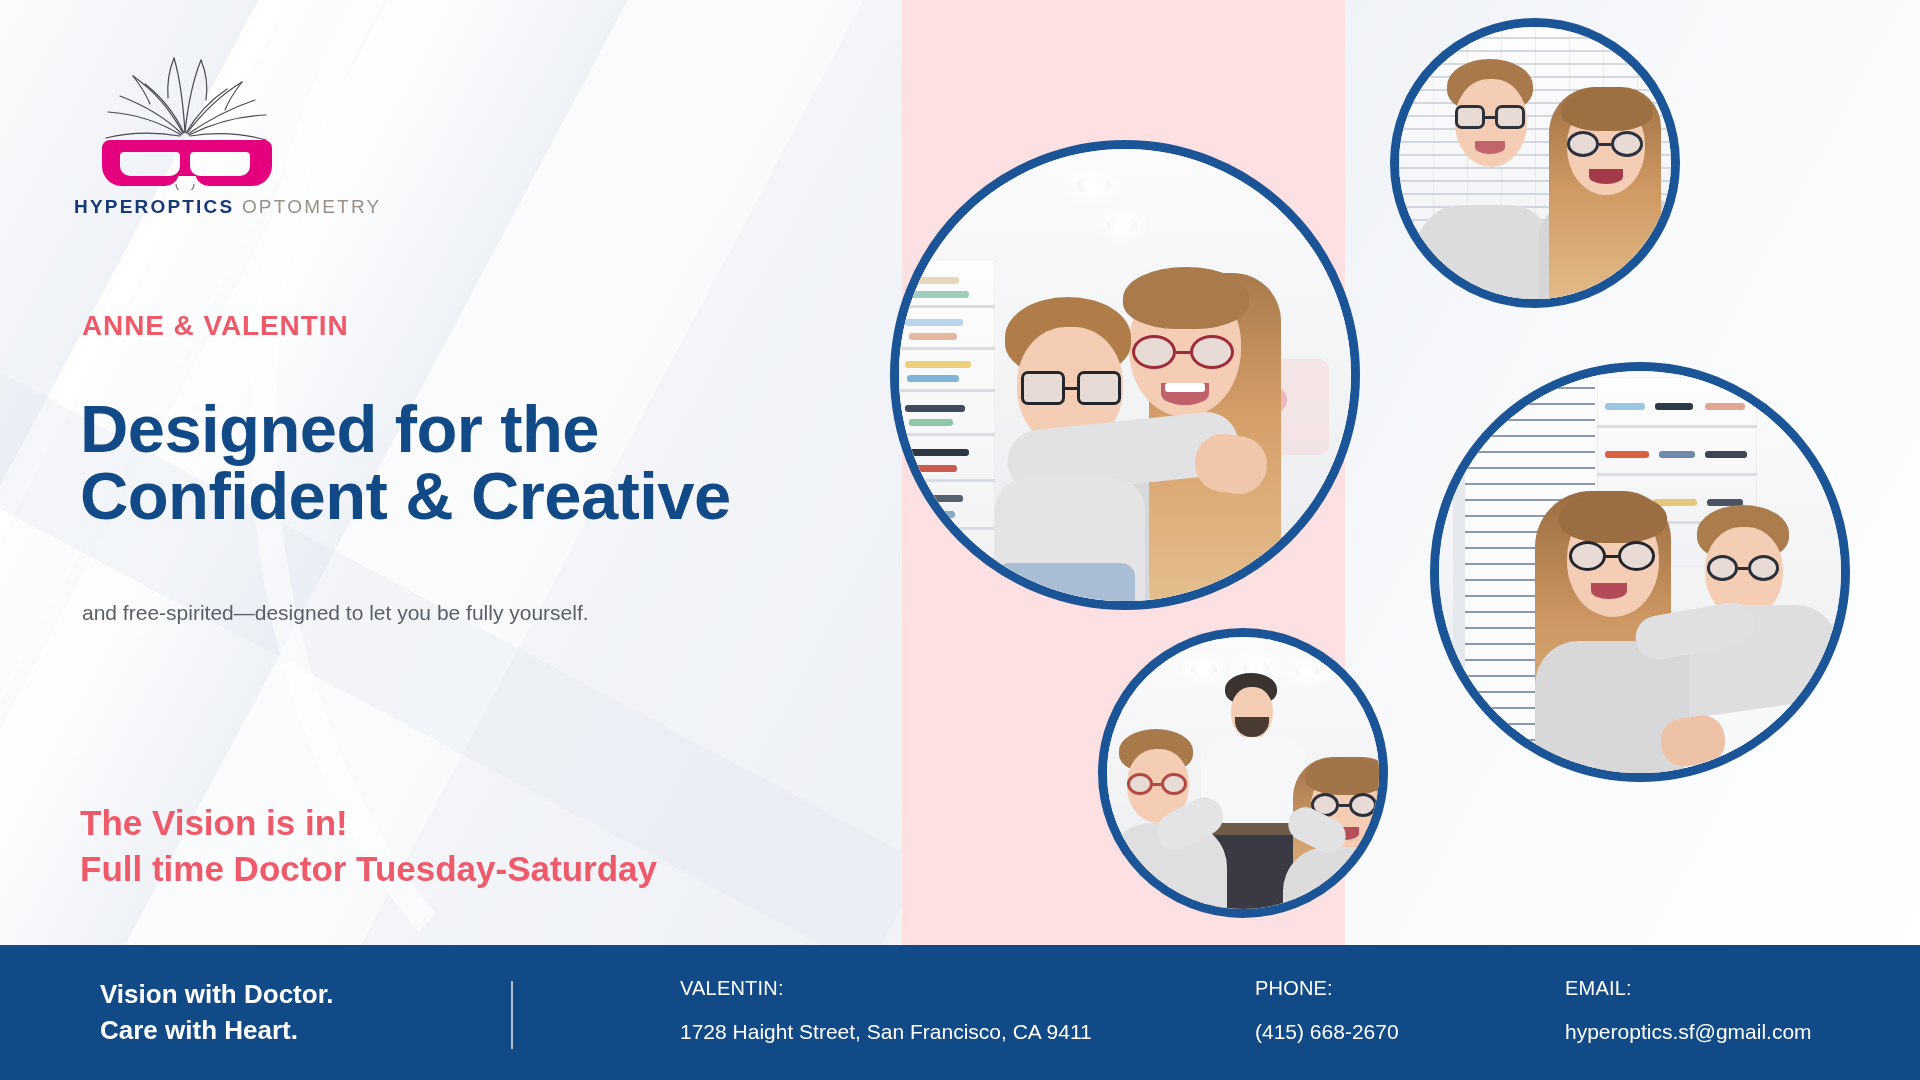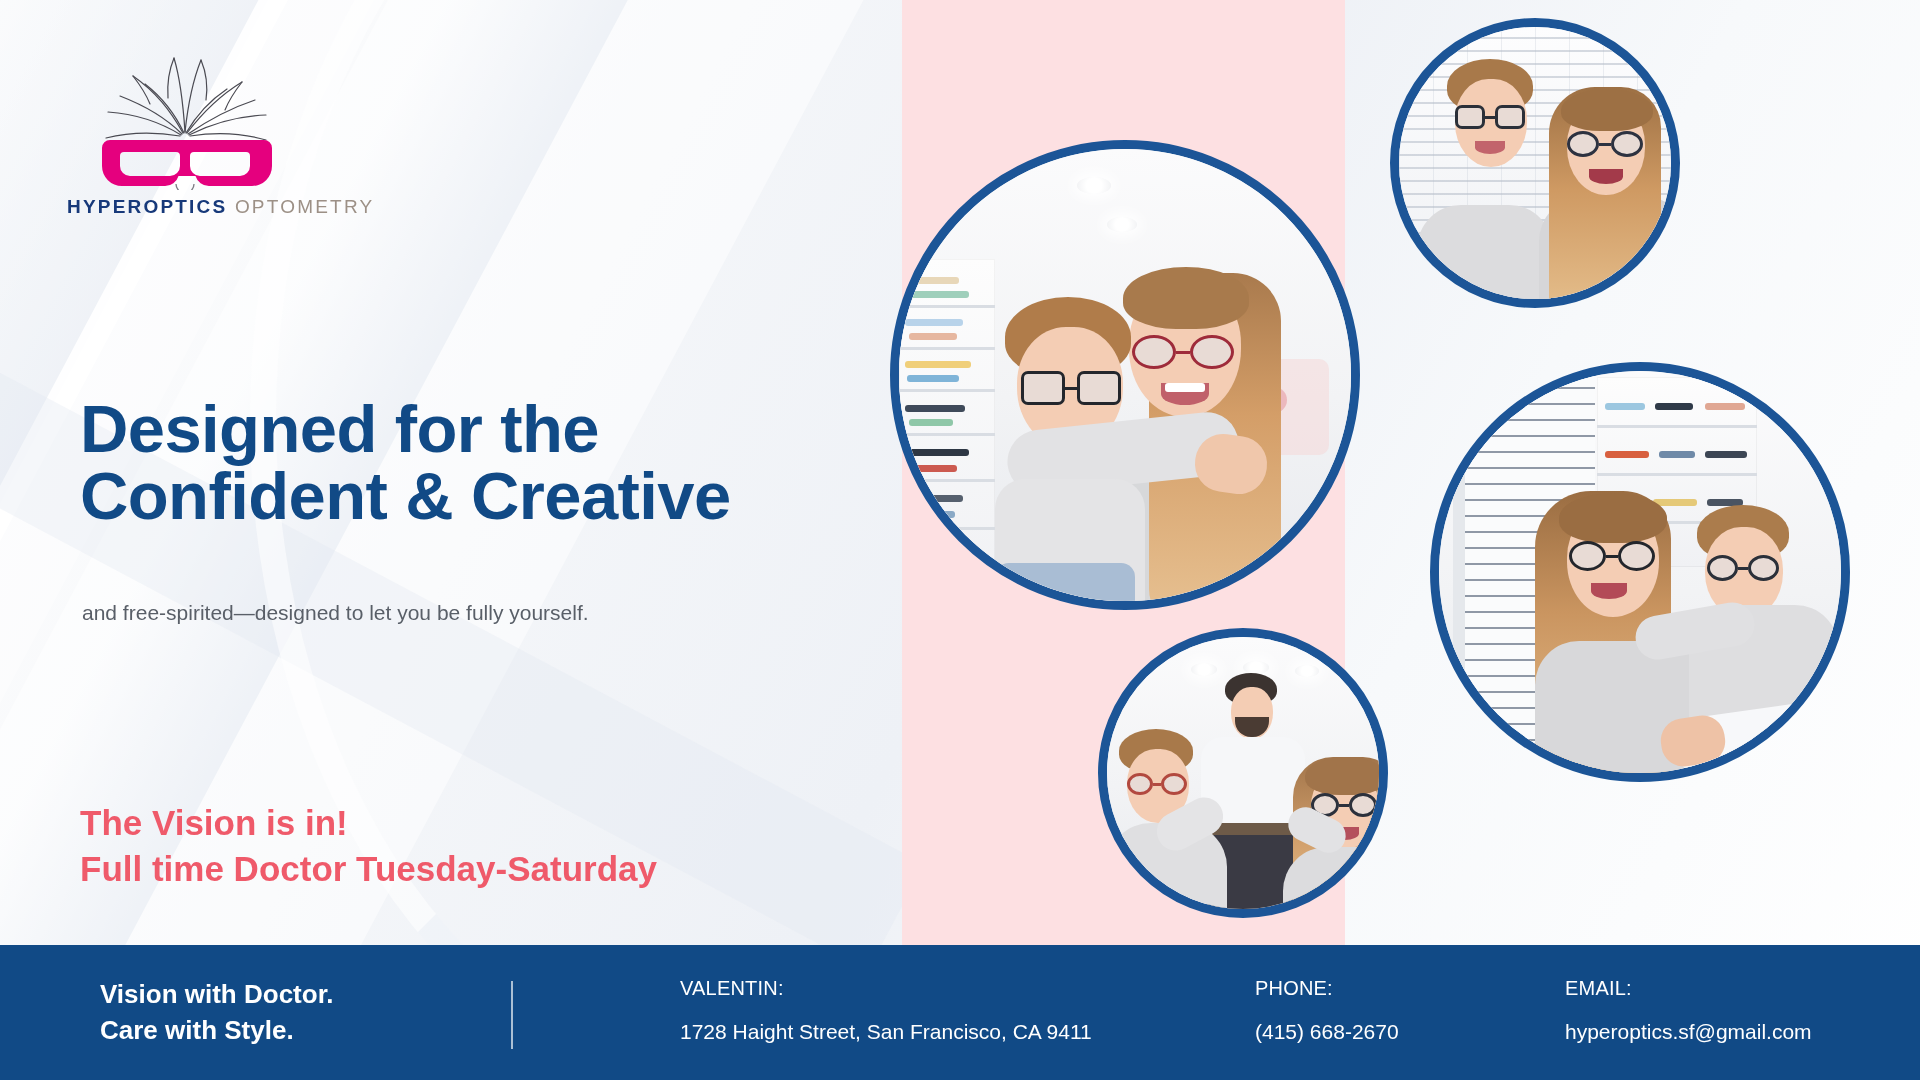--- a/index.html
+++ b/index.html
@@ -40,21 +40,21 @@
   }
 
   
   .pink-panel {
     position:absolute; left:902px; top:0; width:443px; height:945px;
   }
 
   
   .logo { position:absolute; left:60px; top:40px; width:300px; }
   .logo-mark { width:230px; height:150px; display:block; margin-left:10px; }
-  .logo-text { margin-top:6px; margin-left:7px; font-size:19px; letter-spacing:2.2px; white-space:nowrap; }
+  .logo-text { margin-top:6px; margin-left:14px; font-size:19px; letter-spacing:2.2px; white-space:nowrap; }
   .logo-text .lt-bold { font-weight:700; color:#17397a; }
   .logo-text .lt-light { font-weight:400; color:#9c9086; }
 
   
   .brand-name {
     position:absolute; left:82px; top:310px;
     font-size:28px; font-weight:700; letter-spacing:.9px;
   }
   .headline {
     position:absolute; left:80px; top:395px; width:760px;
@@ -191,20 +191,21 @@
                M54 112 h52 a4 4 0 0 1 4 4 v10 a10 10 0 0 1 -10 10 h-40 a10 10 0 0 1 -10 -10 v-10 a4 4 0 0 1 4 -4 z
                M124 112 h52 a4 4 0 0 1 4 4 v10 a10 10 0 0 1 -10 10 h-40 a10 10 0 0 1 -10 -10 v-10 a4 4 0 0 1 4 -4 z" fill="#e5007e" fill-rule="evenodd"></path>
       <path d="M106 144 a9 9 0 0 0 18 0" fill="none" stroke="#7d7d85" stroke-width="1.3"></path>
     </svg>
     <div class="logo-text">
       <span class="lt-bold">HYPEROPTICS</span>
       <span class="lt-light">OPTOMETRY</span>
     </div>
   </div>
 
+  <div class="brand-name" style="color:#ef5a6a">ANNE &amp; VALENTIN</div>
 
   <div class="headline" style="color:#114a86">
     <span class="hl-line">Designed for the</span>
     <span class="hl-line">Confident &amp; Creative</span>
   </div>
 
   <div class="subcopy">
     <span>and free-spirited—designed to let you be fully yourself.</span>
   </div>
 
@@ -422,21 +423,21 @@
       </div>
       <div class="mouth" style="left:224px;top:190px;width:28px;height:13px;background:#b4505c;"></div>
       <div class="torso" style="left:176px;top:210px;width:122px;height:80px;background:#dcdcde;"></div>
       <div style="position:absolute;left:180px;top:176px;width:60px;height:34px;border-radius:18px;background:#e2e2e4;transform:rotate(26deg);"></div>
     </div>
   </div>
 
   <div class="footer" style="background: rgb(17, 74, 134);">
     <div class="footer-tag">
       <span>Vision with Doctor.</span>
-      <span>Care with Style.</span>
+      <span>Care with Heart.</span>
     </div>
     <div class="footer-divider"></div>
 
     <div class="f-col c-address">
       <div class="f-label">VALENTIN:</div>
       <div class="f-value">1728 Haight Street, San Francisco, CA 9411</div>
     </div>
 
     <div class="f-col c-phone">
       <div class="f-label">PHONE:</div>

